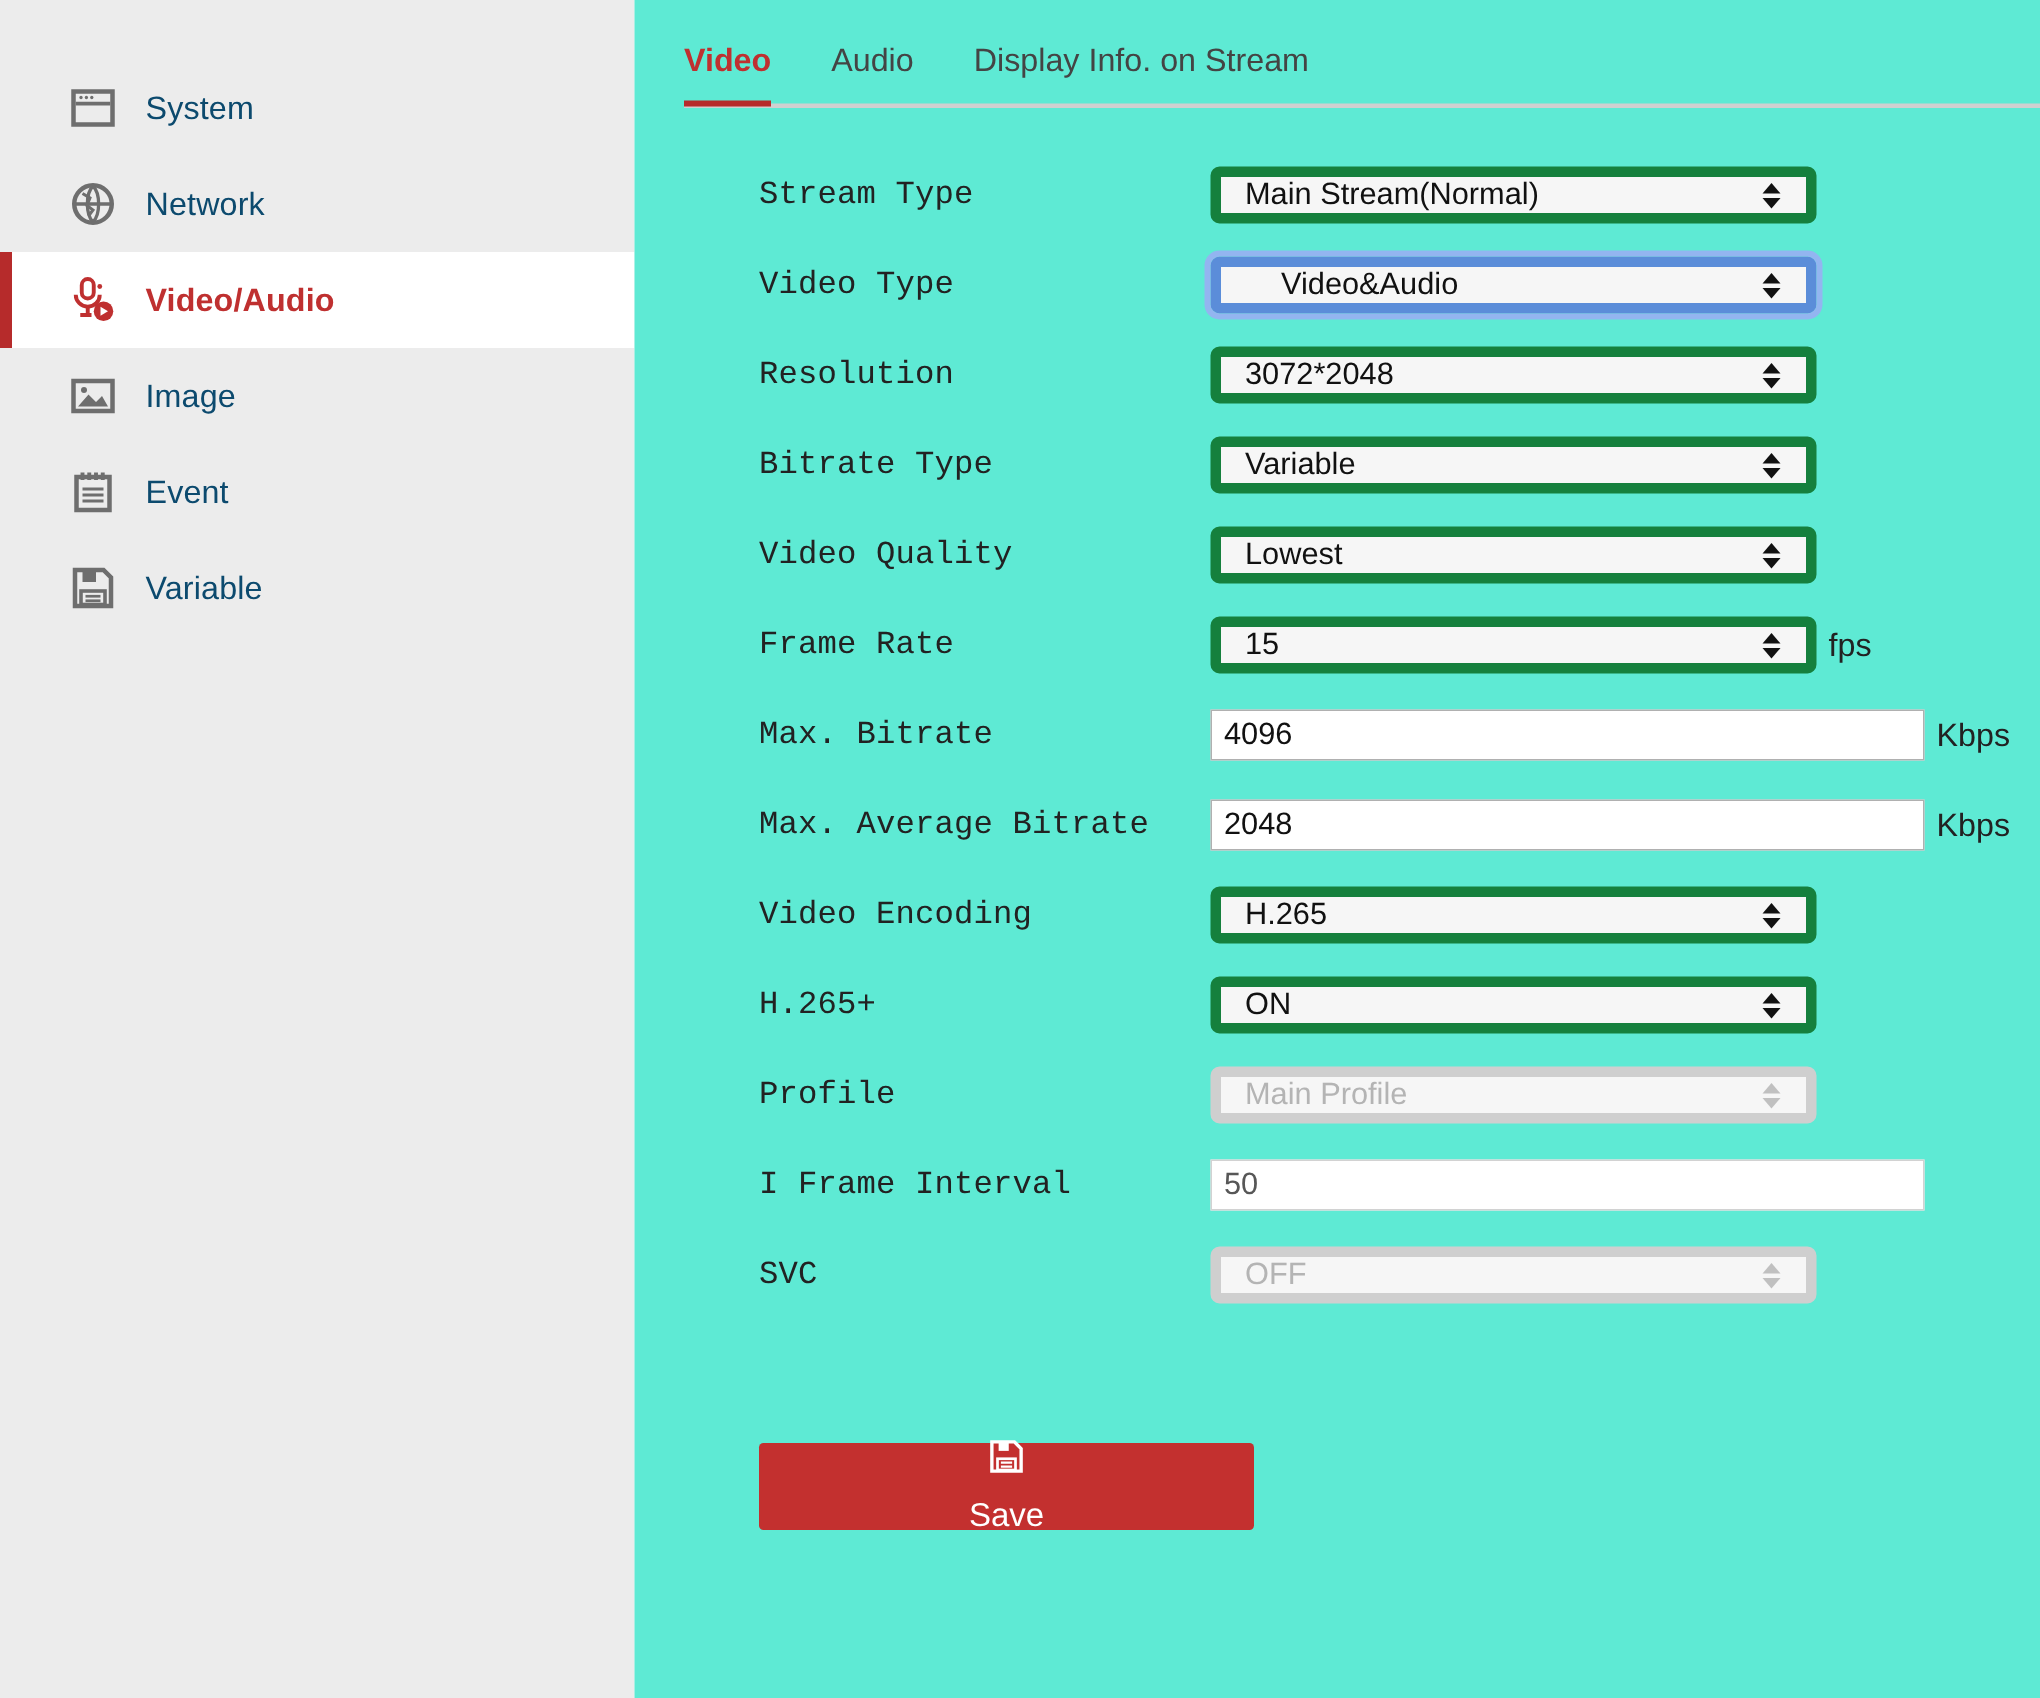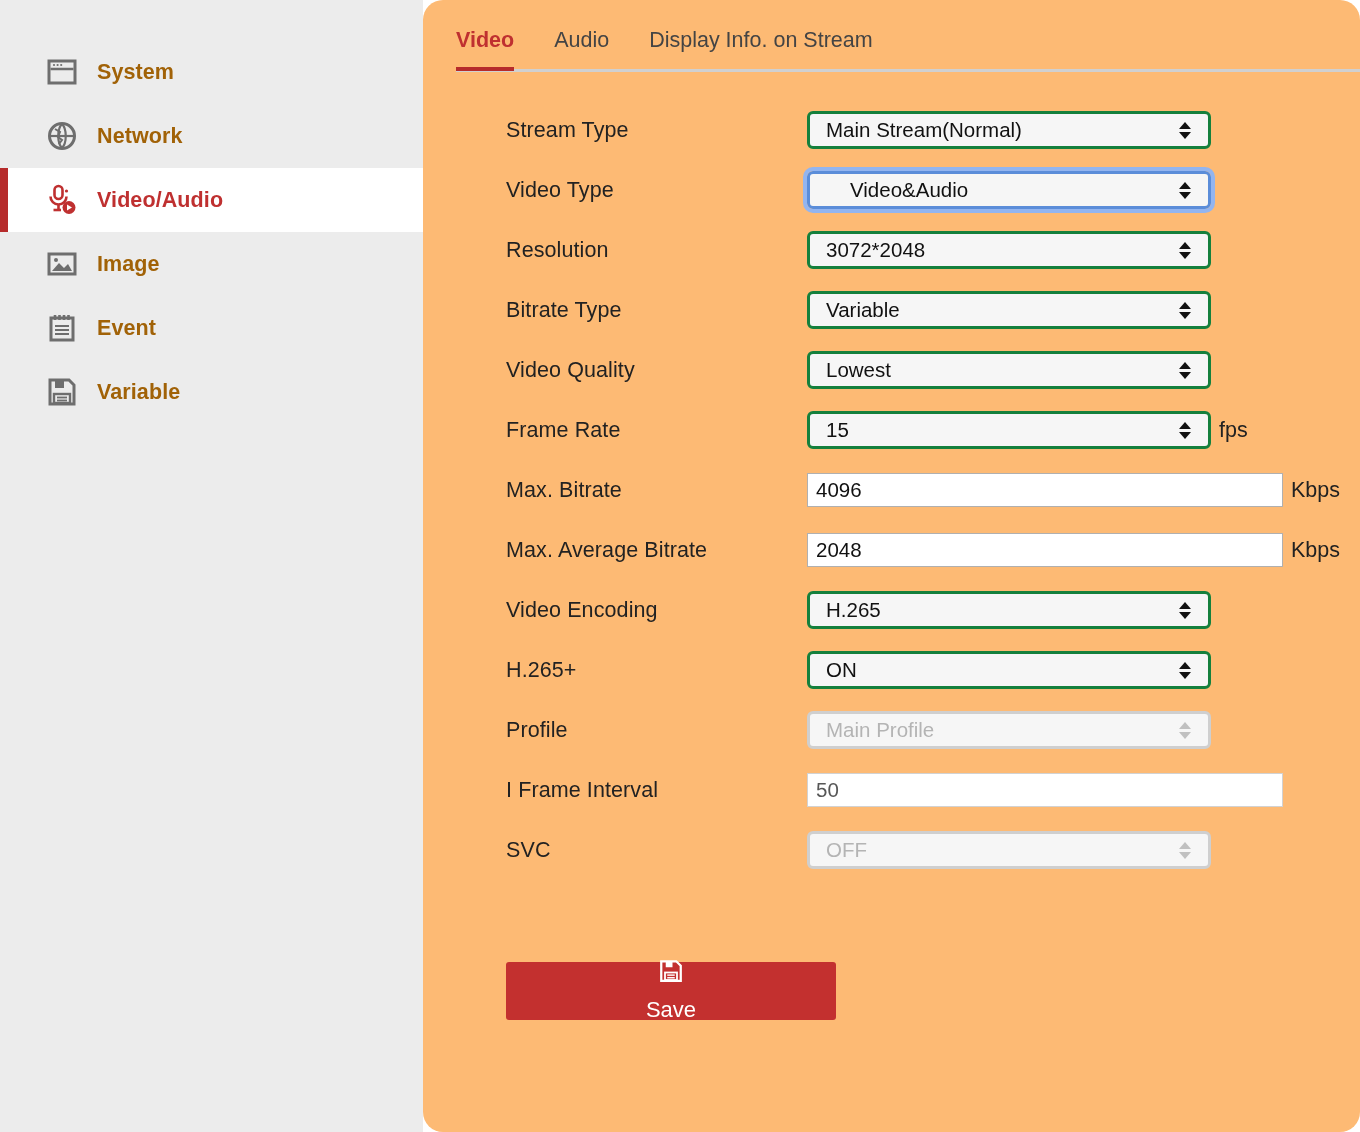--- a/index.html
+++ b/index.html
@@ -34,46 +34,44 @@
     cursor: pointer;
   }
   .nav-item .nav-icon {
     width: 34px; height: 34px;
     flex: 0 0 34px;
     display: flex; align-items: center; justify-content: center;
     margin-right: 18px;
   }
   .nav-item .nav-label {
     font-size: 21.5px;
-    color: #a16207;
+    color: #0c4a6e;
     letter-spacing: 0.1px;
-    font-weight: bold;
   }
   .nav-item.active {
     background: #ffffff;
   }
   .nav-item.active::before {
     content: "";
     position: absolute;
     left: 0; top: 0; bottom: 0;
     width: 8px;
     background: #b62b2b;
   }
   .nav-item.active .nav-label {
     color: #bf3030;
     font-weight: bold;
   }
 
   
   #main {
     flex: 1 1 auto;
     position: relative;
-    background: #fdba74;
+    background: #5eead4;
     min-width: 0;
-    border-radius: 20px;
   }
 
   
   #tabs {
     position: relative;
     margin-left: 33px;
     margin-right: 0;
     height: 72px;
     display: flex;
     align-items: flex-start;
@@ -117,32 +115,33 @@
     height: 60px;
     display: flex;
     align-items: center;
   }
   .row .lbl {
     width: 301px;
     flex: 0 0 301px;
     font-size: 21.5px;
     color: #222222;
     letter-spacing: 0.1px;
+    font-family: Liberation Mono, monospace;
   }
   .ctrl-wrap {
     position: relative;
     display: flex;
     align-items: center;
   }
 
   
   .sel {
     width: 404px;
     height: 38px;
-    border: 3px solid #15803d;
+    border: 7px solid #15803d;
     border-radius: 6px;
     background: #f6f6f6;
     display: flex;
     align-items: center;
     padding: 0 10px 0 16px;
     font-size: 20.5px;
     color: #111111;
     position: relative;
     cursor: pointer;
   }

